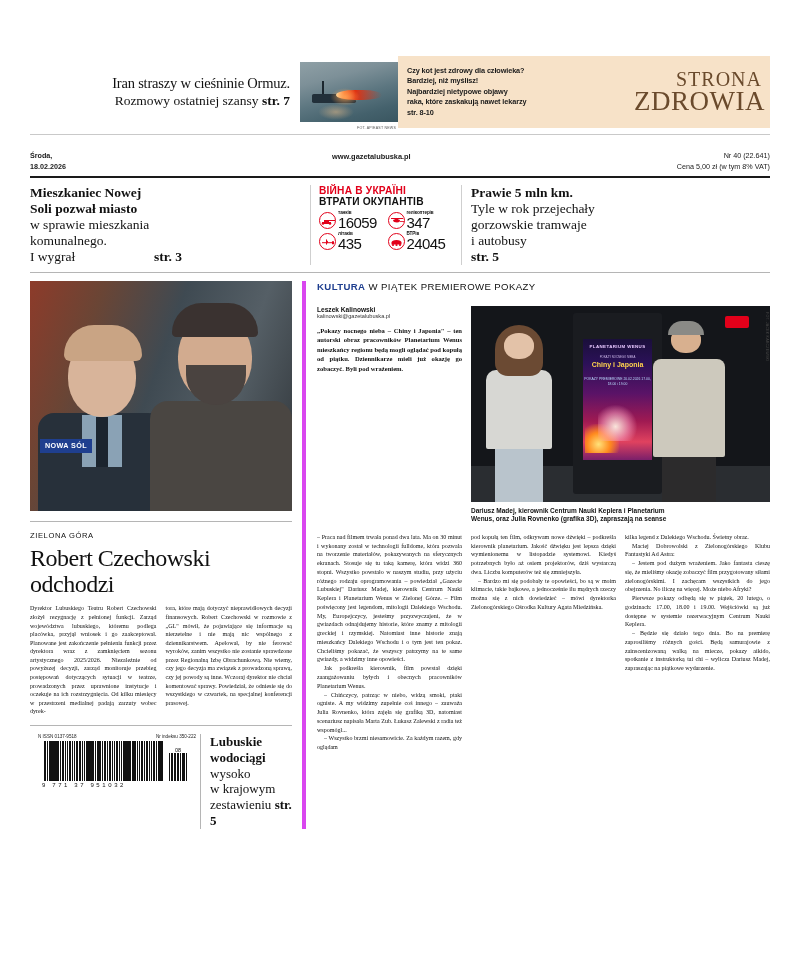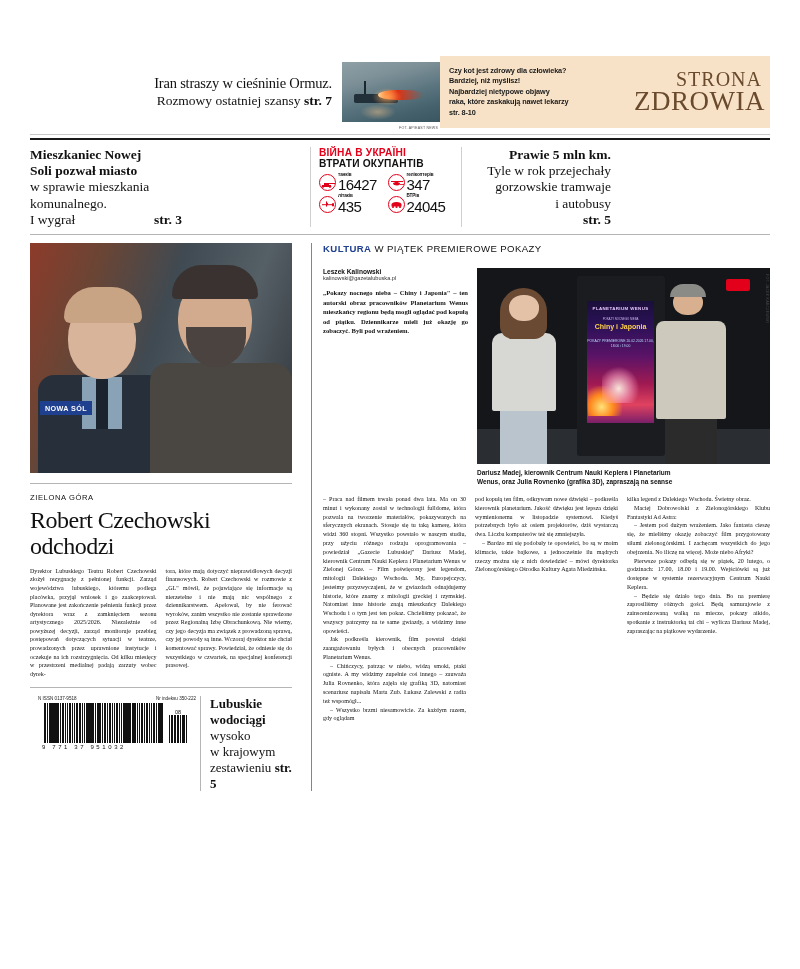--- a/index.html
+++ b/index.html
@@ -33,21 +33,21 @@
     border-radius: 50%/60%; }
   .ts-photo .glow { position:absolute; left:30px; bottom:16px; width:30px; height:18px;
     background: radial-gradient(ellipse at center,rgba(255,170,90,.75),rgba(255,140,60,0) 70%); }
   .ts-photo .wake { position:absolute; left:18px; bottom:2px; width:36px; height:16px;
     background: radial-gradient(ellipse at center,rgba(255,200,140,.45),rgba(255,200,140,0) 70%); }
   .ts-credit { position:absolute; right:2px; bottom:-8px; font-size:3.6px; color:#555; letter-spacing:.2px;
      font-family:"Liberation Sans",sans-serif; }
   .ts-photo-wrap { position: relative; align-self: center; }
 
   .health-box {
-    width: 330px; background: #f7e2c8; display: flex; align-items: center;
+    width: 372px; background: #f7e2c8; display: flex; align-items: center;
     padding: 5px 8px 5px 9px; gap: 4px;
   }
   .health-text { flex: 1; font-family: "Liberation Sans", sans-serif; font-size: 7.3px; line-height: 1.45;
     color: #1a1a1a; font-weight: 600; letter-spacing: -0.1px;}
   .health-logo { width: 128px; text-align: right; line-height: .92; font-family: "Liberation Serif", serif;
     color: #6a4a2c; }
   .health-logo .s1 { font-size: 20px; letter-spacing: 1px; display:block; }
   .health-logo .s2 { font-size: 27px; letter-spacing: 0.5px; display:block; }
 
   .rule-thin { height: 1px; background: #c9c9c9; margin: 6px 30px 0; }
@@ -100,41 +100,41 @@
   .ua-icon { width: 17px; height: 17px; border-radius: 50%; border: 1.1px solid #e2001a;
     flex: 0 0 17px; position: relative; background:#fff; }
   .ua-icon svg { position: absolute; left: 1px; top: 2.5px; }
   .ua-txt { line-height: .95; }
   .ua-label { font-family: "Liberation Sans", sans-serif; font-size: 4.6px; font-weight: bold; color: #111;
      display:block; letter-spacing:-.1px;}
   .ua-num { font-family: "Liberation Sans", sans-serif; font-size: 15px; font-weight: 400; color: #111;
      display:block; letter-spacing:-.6px; line-height:1;}
 
   .promo-c { flex: 1; display: flex; gap: 7px; padding-left: 9px;}
-  .promo-c .txt { width: 140px; font-size: 13.5px; line-height: 1.2; text-align: right; }
+  .promo-c .txt { width: 140px; font-size: 13.5px; line-height: 1.2; }
   .promo-c .txt .hl { font-weight: bold; }
   .promo-photo-c { flex: 1; position: relative; overflow: hidden;
     background: linear-gradient(180deg,#cfd6da 0%,#b9c2c7 40%,#d9dde0 100%); }
   .pc-bld1 { position:absolute; left:0; top:0; width:36%; height:62%; background:#b9a898; }
   .pc-bld2 { position:absolute; left:34%; top:2%; width:22%; height:40%; background:#8c9aa0; }
   .pc-bld3 { position:absolute; right:0; top:0; width:30%; height:70%; background:#9e5f4a; }
   .pc-tram { position:absolute; left:6%; top:36%; width:72%; height:40%; background:#2a2d30; border-radius:14px 6px 4px 4px;}
   .pc-green { position:absolute; left:14%; top:58%; width:62%; height:16%; background:#8dc63f; }
   .pc-win { position:absolute; left:10%; top:42%; width:62%; height:11%; background:#4c5358; }
   .pc-dest { position:absolute; left:9%; top:40%; width:16%; height:6%; background:#e8a33c; }
   .pc-ground { position:absolute; left:0; bottom:0; width:100%; height:22%; background:#e6e8e9; }
   .photo-credit-v { position:absolute; right:1px; top:6px; font-size:3.6px; color:#444; writing-mode: vertical-rl;
      font-family:"Liberation Sans",sans-serif; letter-spacing:.2px;}
 
   .rule-mid { height: 1px; background: #b5b5b5; margin: 7px 30px 0; }
 
   
   .main { display: flex; margin: 8px 30px 0; }
   .col-left { width: 272px; padding-right: 10px; }
-  .col-right { flex: 1; padding-left: 11px; border-left: 1px solid #d946ef; margin-left: 9px; }
+  .col-right { flex: 1; padding-left: 11px; border-left: 4px solid #d946ef; }
 
   
   .lead-photo { position: relative; width: 262px; height: 230px; overflow: hidden;
     background: linear-gradient(160deg,#9aa7ad 0%,#6f7d85 35%,#4a565e 70%,#343d44 100%); }
   .lp-bg { position:absolute; inset:0; background:
       linear-gradient(110deg,#8d3b2a 0%,#6a4535 22%,#3f4a52 46%,#555f66 70%,#2e3337 100%); }
   .lp-man1-head { position:absolute; left:38px; top:56px; width:68px; height:80px; border-radius:48%; background:#d8b49a; }
   .lp-man1-hair { position:absolute; left:34px; top:44px; width:78px; height:36px; border-radius:40px 40px 8px 8px; background:#c9a484; }
   .lp-man1-body { position:absolute; left:8px; top:132px; width:126px; height:100px; background:#27303a; border-radius:16px 16px 0 0;}
   .lp-man1-shirt{ position:absolute; left:52px; top:134px; width:40px; height:52px; background:#8aa2b5; }
@@ -260,20 +260,31 @@
       </div>
       <div class="health-logo">
         <span class="s1">STRONA</span>
         <span class="s2">ZDROWIA</span>
       </div>
     </div>
   </div>
 
   <div class="rule-thin"></div>
 
+  <div class="mast-info">
+    <div class="lft">
+      <div>Środa,</div>
+      <div>18.02.2026</div>
+    </div>
+    <div class="ctr">www.gazetalubuska.pl</div>
+    <div class="rgt">
+      <div>Nr 40 (22.641)</div>
+      <div>Cena 5,00 zł (w tym 8% VAT)</div>
+    </div>
+  </div>
   <div class="rule-mast"></div>
 
   <div class="promo-row">
 
     <div class="promo promo-a">
       <div class="txt">
         <b>Mieszkaniec Nowej</b><br>
         <b>Soli pozwał miasto</b><br>
         <span>w sprawie mieszkania</span><br>
         <span>komunalnego.</span><br>
@@ -303,21 +314,21 @@
             <svg width="15" height="11" viewBox="0 0 15 11">
                 <path d="M1 7h9v2H1z" fill="#e2001a"></path>
                 <path d="M3 5h5v2H3z" fill="#e2001a"></path>
                 <path d="M7 5h7v1H7z" fill="#e2001a"></path>
                 <circle cx="2" cy="8.5" r="1.3" fill="#e2001a"></circle>
                 <circle cx="9" cy="8.5" r="1.3" fill="#e2001a"></circle>
               </svg>
           </span>
           <span class="ua-txt">
             <span class="ua-label">танків</span>
-            <span class="ua-num">16427</span>
+            <span class="ua-num">16059</span>
           </span>
         </div>
         <div class="ua-cell">
           <span class="ua-icon">
             <svg width="15" height="11" viewBox="0 0 15 11">
                 <path d="M1 3h12v1H1z" fill="#e2001a"></path>
                 <path d="M3 5.5c1-2 6-2 7 0 0 1.2-1 2-3 2s-4-.8-4-2z" fill="#e2001a"></path>
                 <path d="M10 6h4v.8h-4z" fill="#e2001a"></path>
                 <path d="M6.5 4h1v1.5h-1z" fill="#e2001a"></path>
               </svg>

